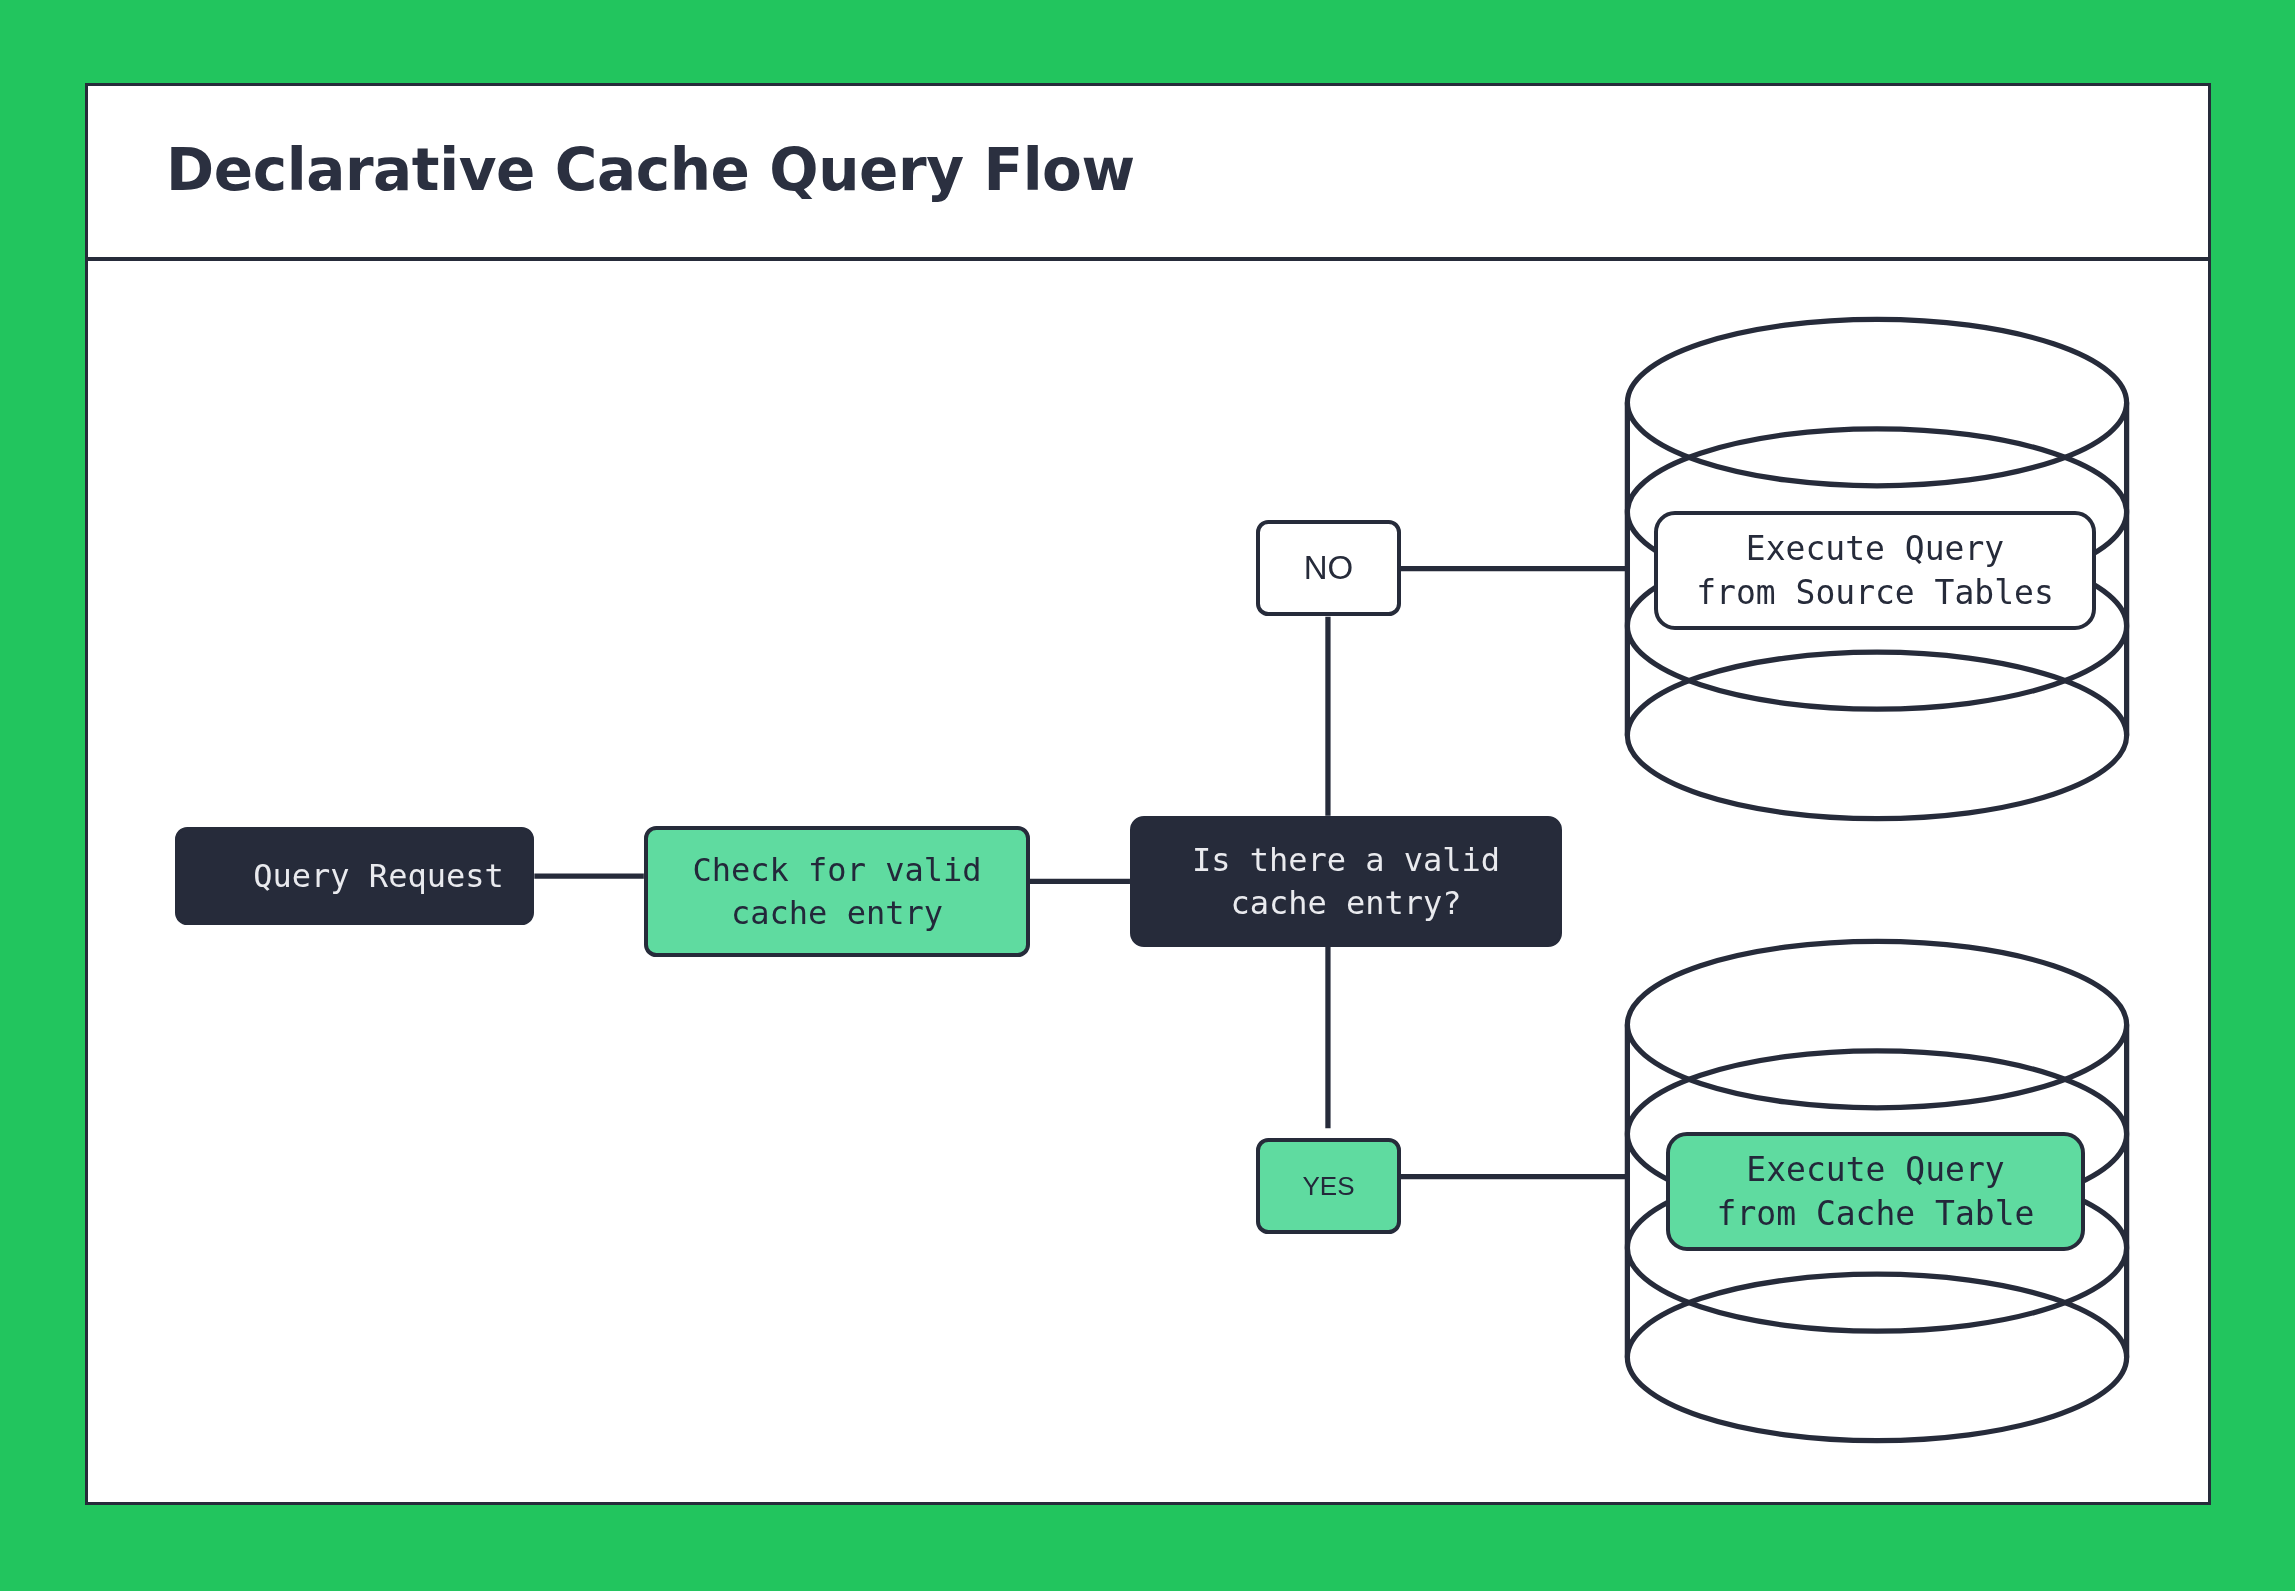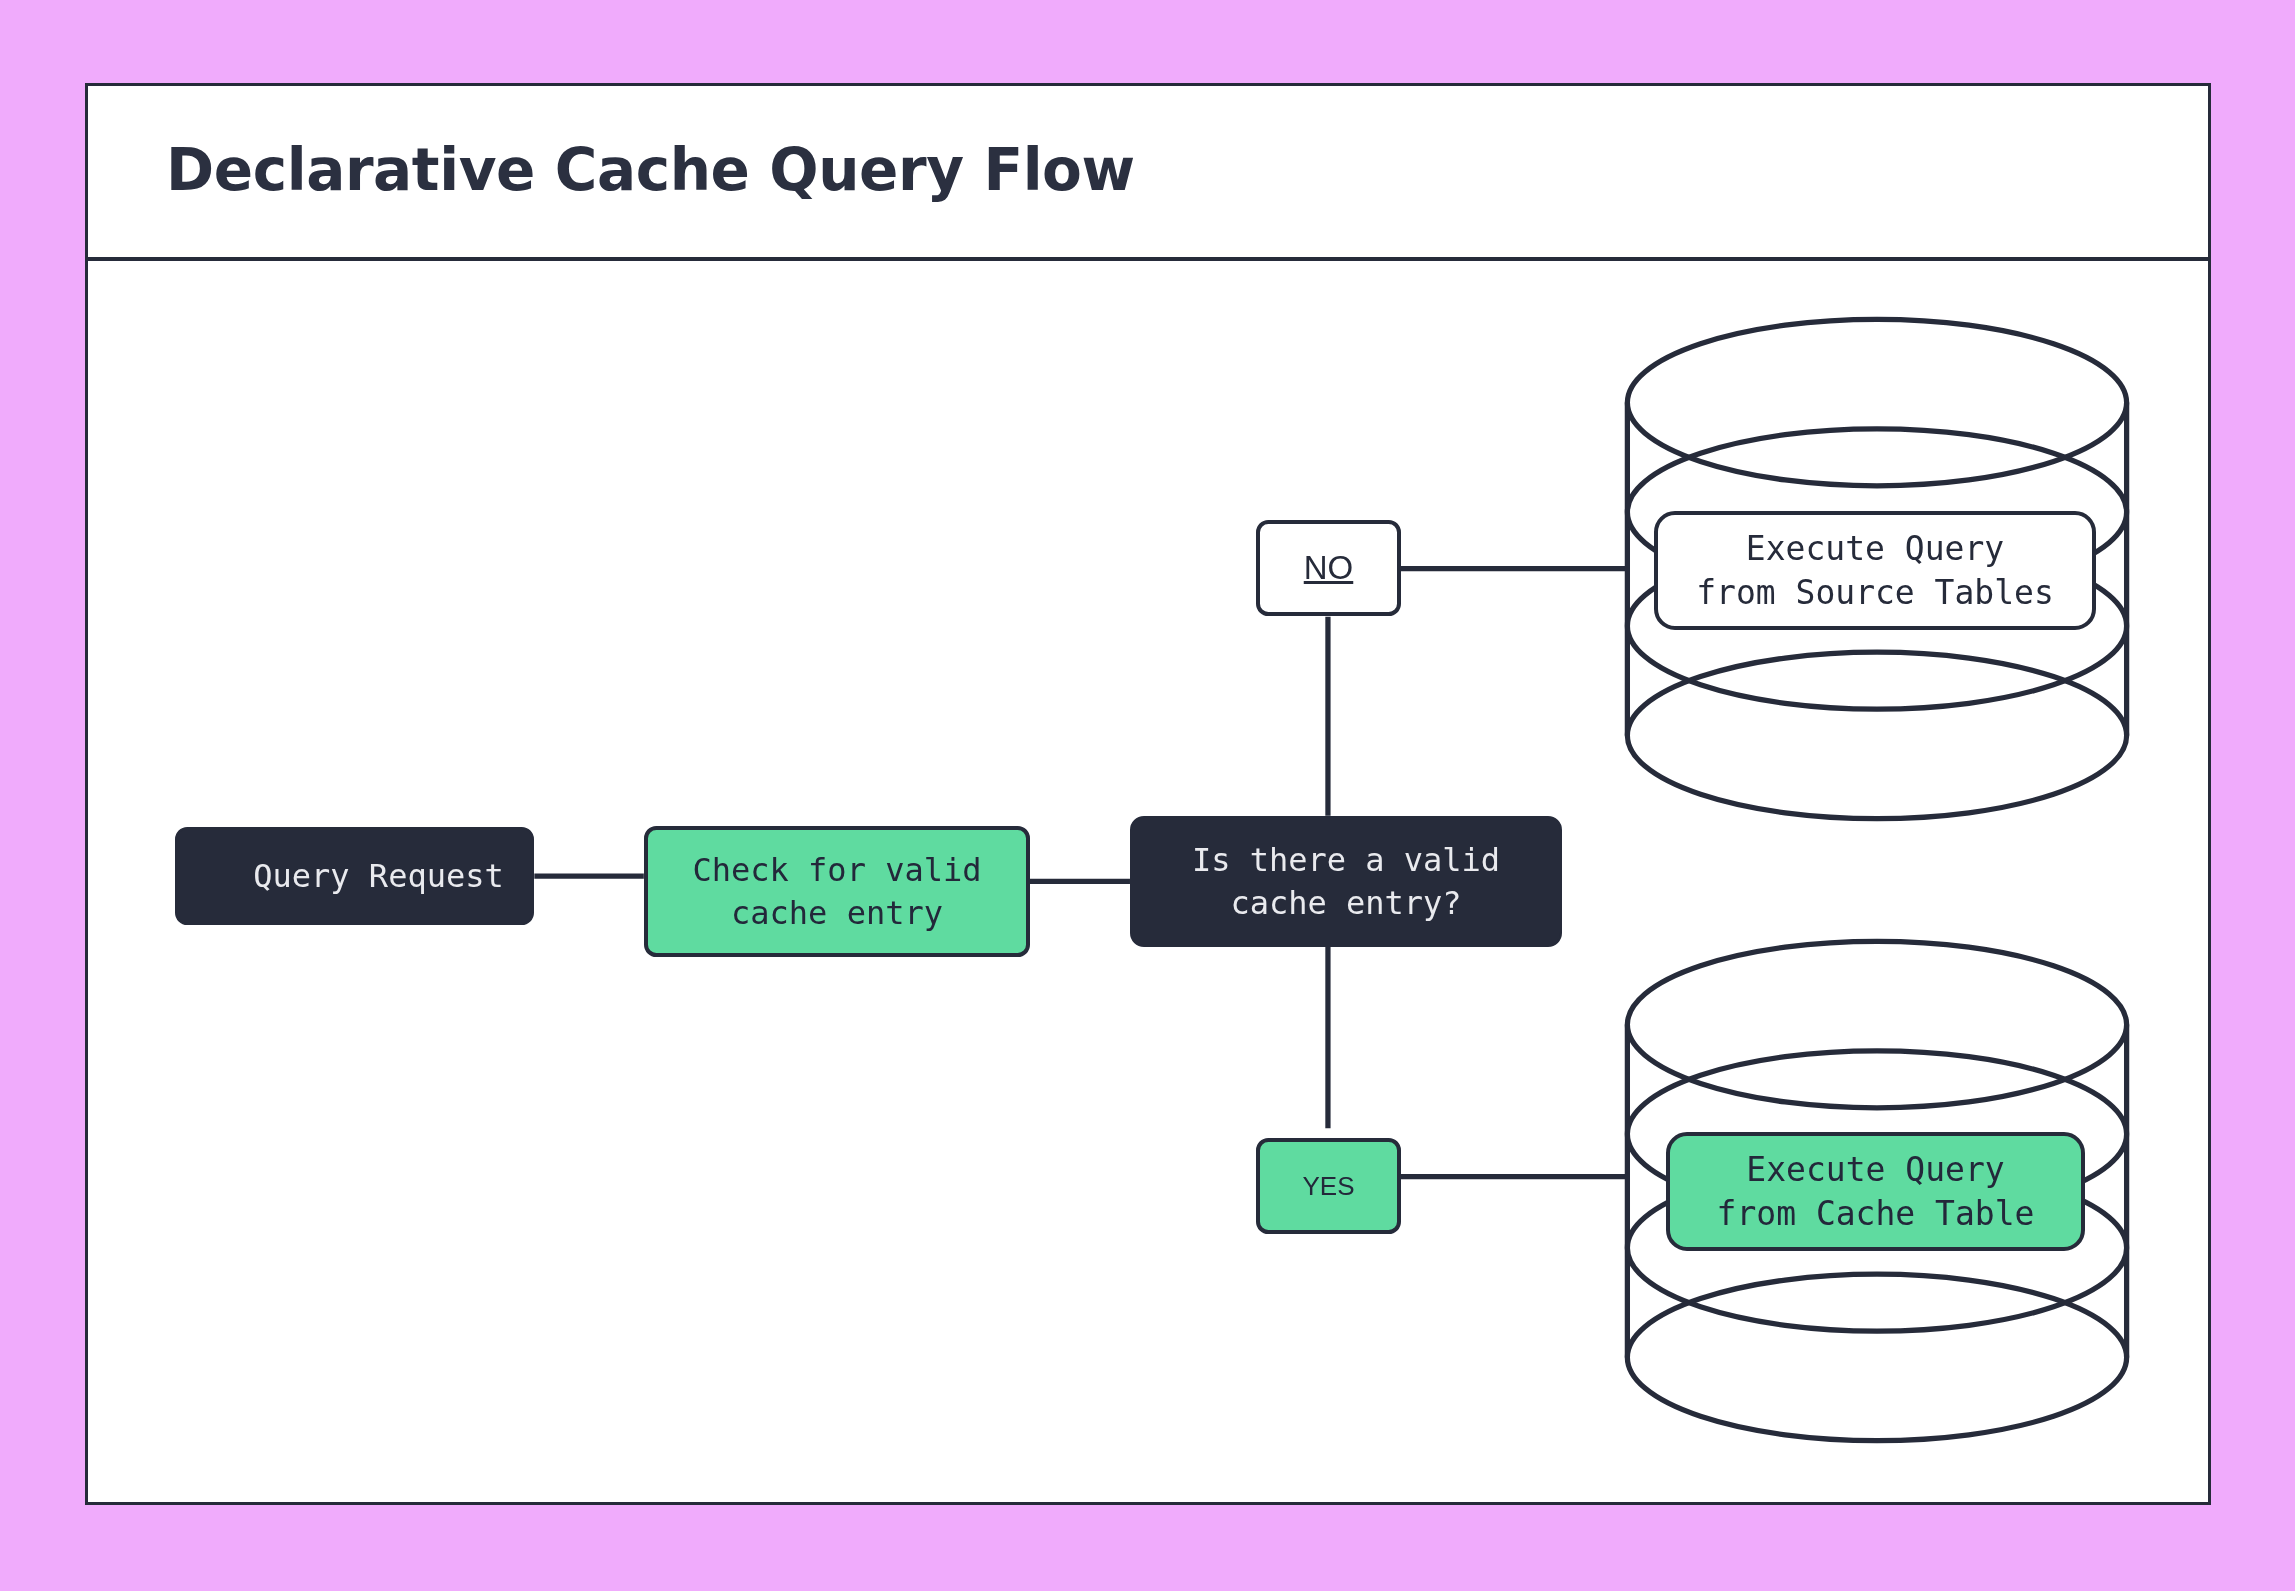--- a/index.html
+++ b/index.html
@@ -10,21 +10,21 @@
   body {
     width: 2295px;
     height: 1591px;
     font-family: "Liberation Sans", sans-serif;
     overflow: hidden;
   }
   #canvas {
     position: relative;
     width: 2295px;
     height: 1591px;
-    background: #f0abfc;
+    background: #22c55e;
   }
 
   
   .frame {
     position: absolute;
     left: 85px;
     top: 83px;
     width: 2126px;
     height: 1422px;
     border: 3.5px solid #262B3A;
@@ -85,21 +85,20 @@
     color: #23283A;
     border: 4.4px solid #262B3A;
     border-radius: 12.3px;
     margin-top: 10px;
   }
   .node-white {
     background: #ffffff;
     color: #262B3A;
     border: 4.4px solid #262B3A;
     border-radius: 12.3px;
-    text-decoration: underline;
   }
 
   #node-query-request {
     left: 175px; top: 827px; width: 359px; height: 98px;
     font-size: 32px;
     padding-left: 48px;
   }
   #node-check-cache {
     left: 644px; top: 816px; width: 386px; height: 131px;
     font-size: 32px;

